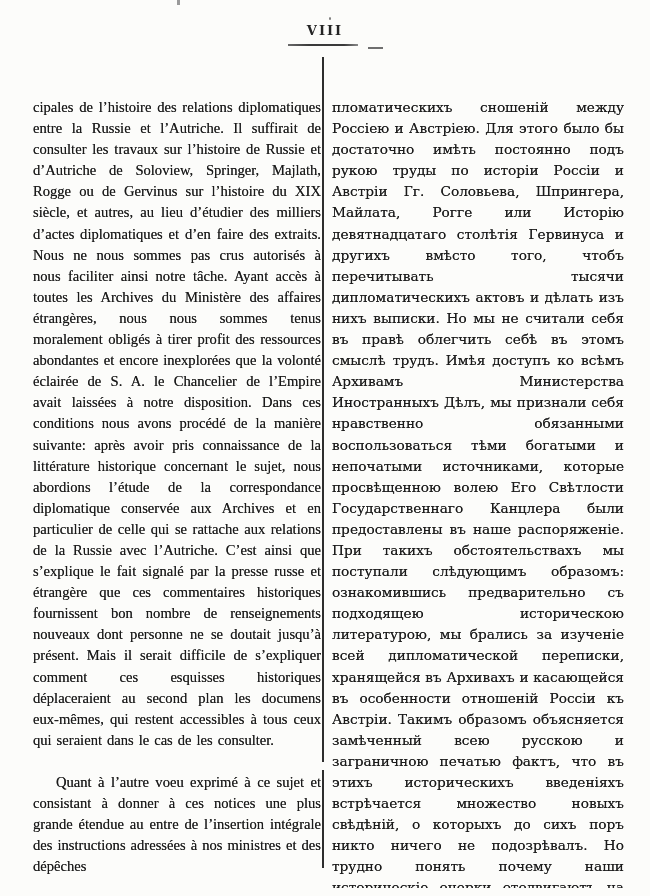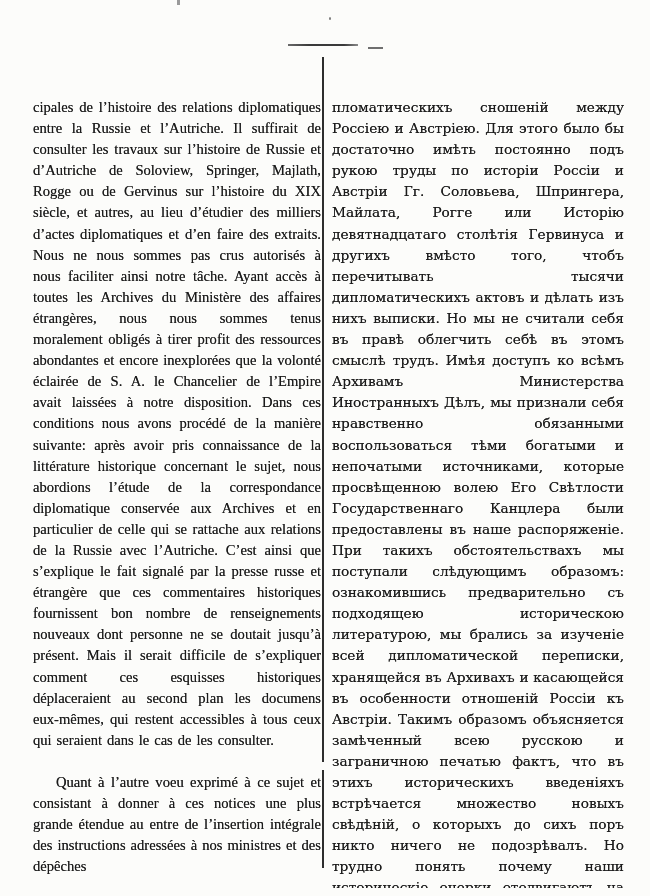--- a/index.html
+++ b/index.html
@@ -124,20 +124,21 @@
   }
 </style>
 </head>
 <body>
 
 <div class="scan-page">
 
   <span class="artifact-top-tick"></span>
   <span class="artifact-folio-dot"></span>
 
+  <div class="folio">VIII</div>
 
   <div class="header-rule-main"></div>
   <div class="header-rule-dash"></div>
 
   <div class="columns">
 
     <div class="col col-french">
       <p>cipales de l’histoire des relations diplomatiques entre la Russie et l’Autriche. Il suffirait de consulter les travaux sur l’histoire de Russie et d’Autriche de Soloview, Springer, Majlath, Rogge ou de Gervinus sur l’histoire du XIX siècle, et autres, au lieu d’étudier des milliers d’actes diplomatiques et d’en faire des extraits. Nous ne nous sommes pas crus autorisés à nous faciliter ainsi notre tâche. Ayant accès à toutes les Archives du Ministère des affaires étrangères, nous nous sommes tenus moralement obligés à tirer profit des ressources abondantes et encore inexplorées que la volonté éclairée de S. A. le Chancelier de l’Empire avait laissées à notre disposition. Dans ces conditions nous avons procédé de la manière suivante: après avoir pris connaissance de la littérature historique concernant le sujet, nous abordions l’étude de la correspondance diplomatique conservée aux Archives et en particulier de celle qui se rattache aux relations de la Russie avec l’Autriche. C’est ainsi que s’explique le fait signalé par la presse russe et étrangère que ces commentaires historiques fournissent bon nombre de renseignements nouveaux dont personne ne se doutait jusqu’à présent. Mais il serait difficile de s’expliquer comment ces esquisses historiques déplaceraient au second plan les documens eux-mêmes, qui restent accessibles à tous ceux qui seraient dans le cas de les consulter.</p>
       <p class="para-indent">Quant à l’autre voeu exprimé à ce sujet et consistant à donner à ces notices une plus grande étendue au entre de l’insertion intégrale des instructions adressées à nos ministres et des dépêches</p>
     </div>

